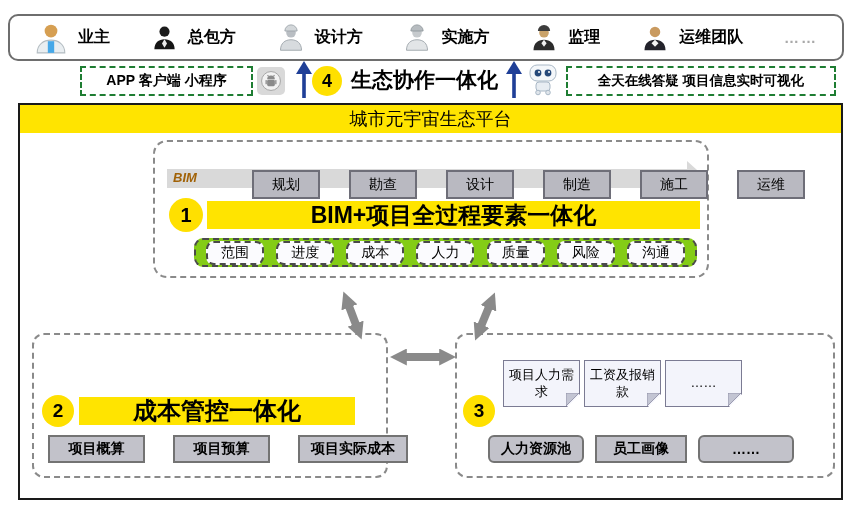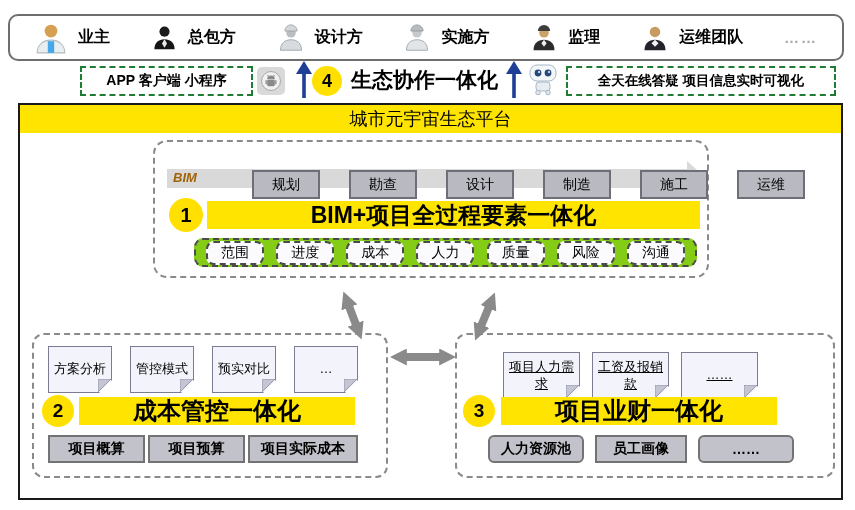--- a/index.html
+++ b/index.html
@@ -55,36 +55,36 @@
     display:flex; align-items:center; justify-content:space-between; padding:0 10px; }
   .pill { border:2px dashed #4a4a4a; border-radius:8px; background:#fbfbfe;
     padding:1px 13px; font-size:14px; color:#000; white-space:nowrap; }
 
   
   .sec-box { position:absolute; border:2px dashed #8a8a8a; border-radius:12px; background:#fff; }
   .left-box  { left:32px;  top:333px; width:356px; height:145px; }
   .right-box { left:455px; top:333px; width:380px; height:145px; }
   .docs-row { position:absolute; display:flex; }
   .docs-left  { left:14px; top:11px; gap:18px; }
-  .docs-right { left:46px; top:17px; gap:12px;text-decoration:underline; }
+  .docs-right { left:46px; top:25px; gap:4px; }
   .doc { position:relative; height:47px; background:#f3f4fb; border:1px solid #7b7b93;
     display:flex; align-items:center; justify-content:center; text-align:center;
     font-size:13px; line-height:1.25; color:#000; padding:2px 3px;
     clip-path:polygon(0 0,100% 0,100% calc(100% - 13px),calc(100% - 13px) 100%,0 100%); }
   .doc-l { width:64px; } .doc-r { width:77px; }
   .fold { position:absolute; right:0; bottom:0; }
   .badge-s { width:32px; height:32px; font-size:19px; }
   .b2 { position:absolute; left:8px;  top:60px; }
   .b3 { position:absolute; left:6px;  top:60px; }
   .bar2 { position:absolute; left:45px; top:62px; width:276px; height:28px; }
   .bar3 { position:absolute; left:44px; top:62px; width:276px; height:28px; }
   .sec-bar { background:#ffe400; display:flex; align-items:center; justify-content:center;
     font-size:24px; font-weight:700; color:#000; }
   .gray-row { position:absolute; top:100px; display:flex; }
-  .gr-left  { left:14px; gap:3px; } .gr-right { left:31px; gap:11px; }
+  .gr-left  { left:14px; gap:28px; } .gr-right { left:31px; gap:11px; }
   .gray-box { height:28px; background:#c2c2ca; border:2px solid #737373;
     display:flex; align-items:center; justify-content:center; font-size:14px; font-weight:700; color:#000; }
   .gb-97 { width:97px; } .gb-110 { width:110px; } .gb-96 { width:96px;border-radius:6px; } .gb-92 { width:92px; }
 
   .connectors { position:absolute; left:0; top:0; pointer-events:none; }
 </style>
 </head>
 <body>
 
 <div class="canvas">
@@ -201,46 +201,20 @@
       <div class="pill">进度</div>
       <div class="pill">成本</div>
       <div class="pill">人力</div>
       <div class="pill">质量</div>
       <div class="pill">风险</div>
       <div class="pill">沟通</div>
     </div>
   </div>
 
   <div class="sec-box left-box">
-    <div class="docs-row docs-left">
-      <div class="doc doc-l">
-        <span>方案分析</span>
-        <svg class="fold" width="13" height="13" viewBox="0 0 13 13">
-            <path d="M0 0 L13 0 L0 13 Z" fill="#c3c5d3" stroke="#8b8ba3" stroke-width="0.8"></path>
-          </svg>
-      </div>
-      <div class="doc doc-l">
-        <span>管控模式</span>
-        <svg class="fold" width="13" height="13" viewBox="0 0 13 13">
-            <path d="M0 0 L13 0 L0 13 Z" fill="#c3c5d3" stroke="#8b8ba3" stroke-width="0.8"></path>
-          </svg>
-      </div>
-      <div class="doc doc-l">
-        <span>预实对比</span>
-        <svg class="fold" width="13" height="13" viewBox="0 0 13 13">
-            <path d="M0 0 L13 0 L0 13 Z" fill="#c3c5d3" stroke="#8b8ba3" stroke-width="0.8"></path>
-          </svg>
-      </div>
-      <div class="doc doc-l">
-        <span>…</span>
-        <svg class="fold" width="13" height="13" viewBox="0 0 13 13">
-            <path d="M0 0 L13 0 L0 13 Z" fill="#c3c5d3" stroke="#8b8ba3" stroke-width="0.8"></path>
-          </svg>
-      </div>
-    </div>
     <div class="badge badge-s b2">2</div>
     <div class="sec-bar bar2">成本管控一体化</div>
     <div class="gray-row gr-left">
       <div class="gray-box gb-97">项目概算</div>
       <div class="gray-box gb-97">项目预算</div>
       <div class="gray-box gb-110">项目实际成本</div>
     </div>
   </div>
 
   <div class="sec-box right-box">
@@ -258,21 +232,20 @@
           </svg>
       </div>
       <div class="doc doc-r">
         <span>……</span>
         <svg class="fold" width="13" height="13" viewBox="0 0 13 13">
             <path d="M0 0 L13 0 L0 13 Z" fill="#c3c5d3" stroke="#8b8ba3" stroke-width="0.8"></path>
           </svg>
       </div>
     </div>
     <div class="badge badge-s b3">3</div>
-    <div class="sec-bar bar3">项目业财一体化</div>
     <div class="gray-row gr-right">
       <div class="gray-box gb-96">人力资源池</div>
       <div class="gray-box gb-92">员工画像</div>
       <div class="gray-box gb-95 gb-96">……</div>
     </div>
   </div>
 
   <svg class="connectors" width="855" height="510" viewBox="0 0 855 510">
     <defs>
       <marker id="ah" viewBox="0 0 10 10" refX="4" refY="5" markerWidth="17" markerHeight="17" markerUnits="userSpaceOnUse" orient="auto-start-reverse">

